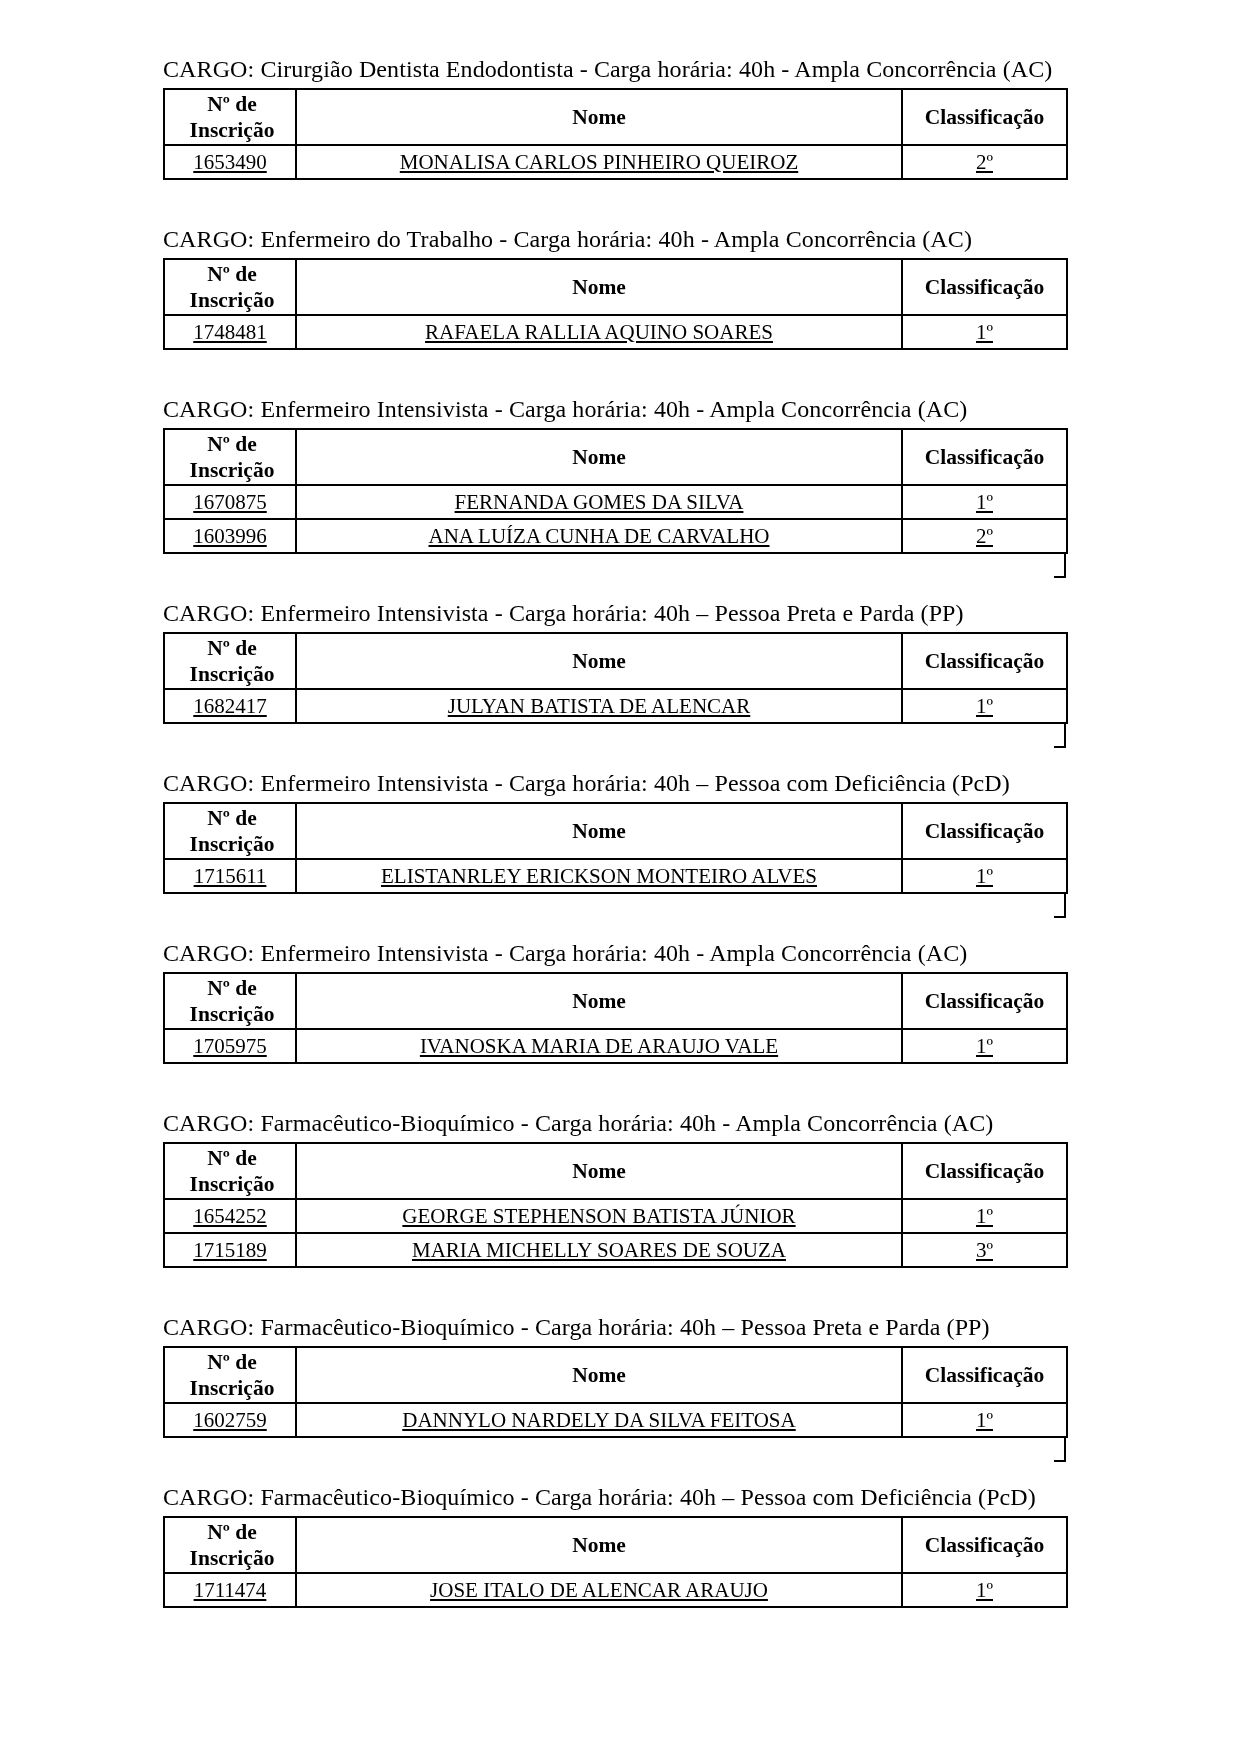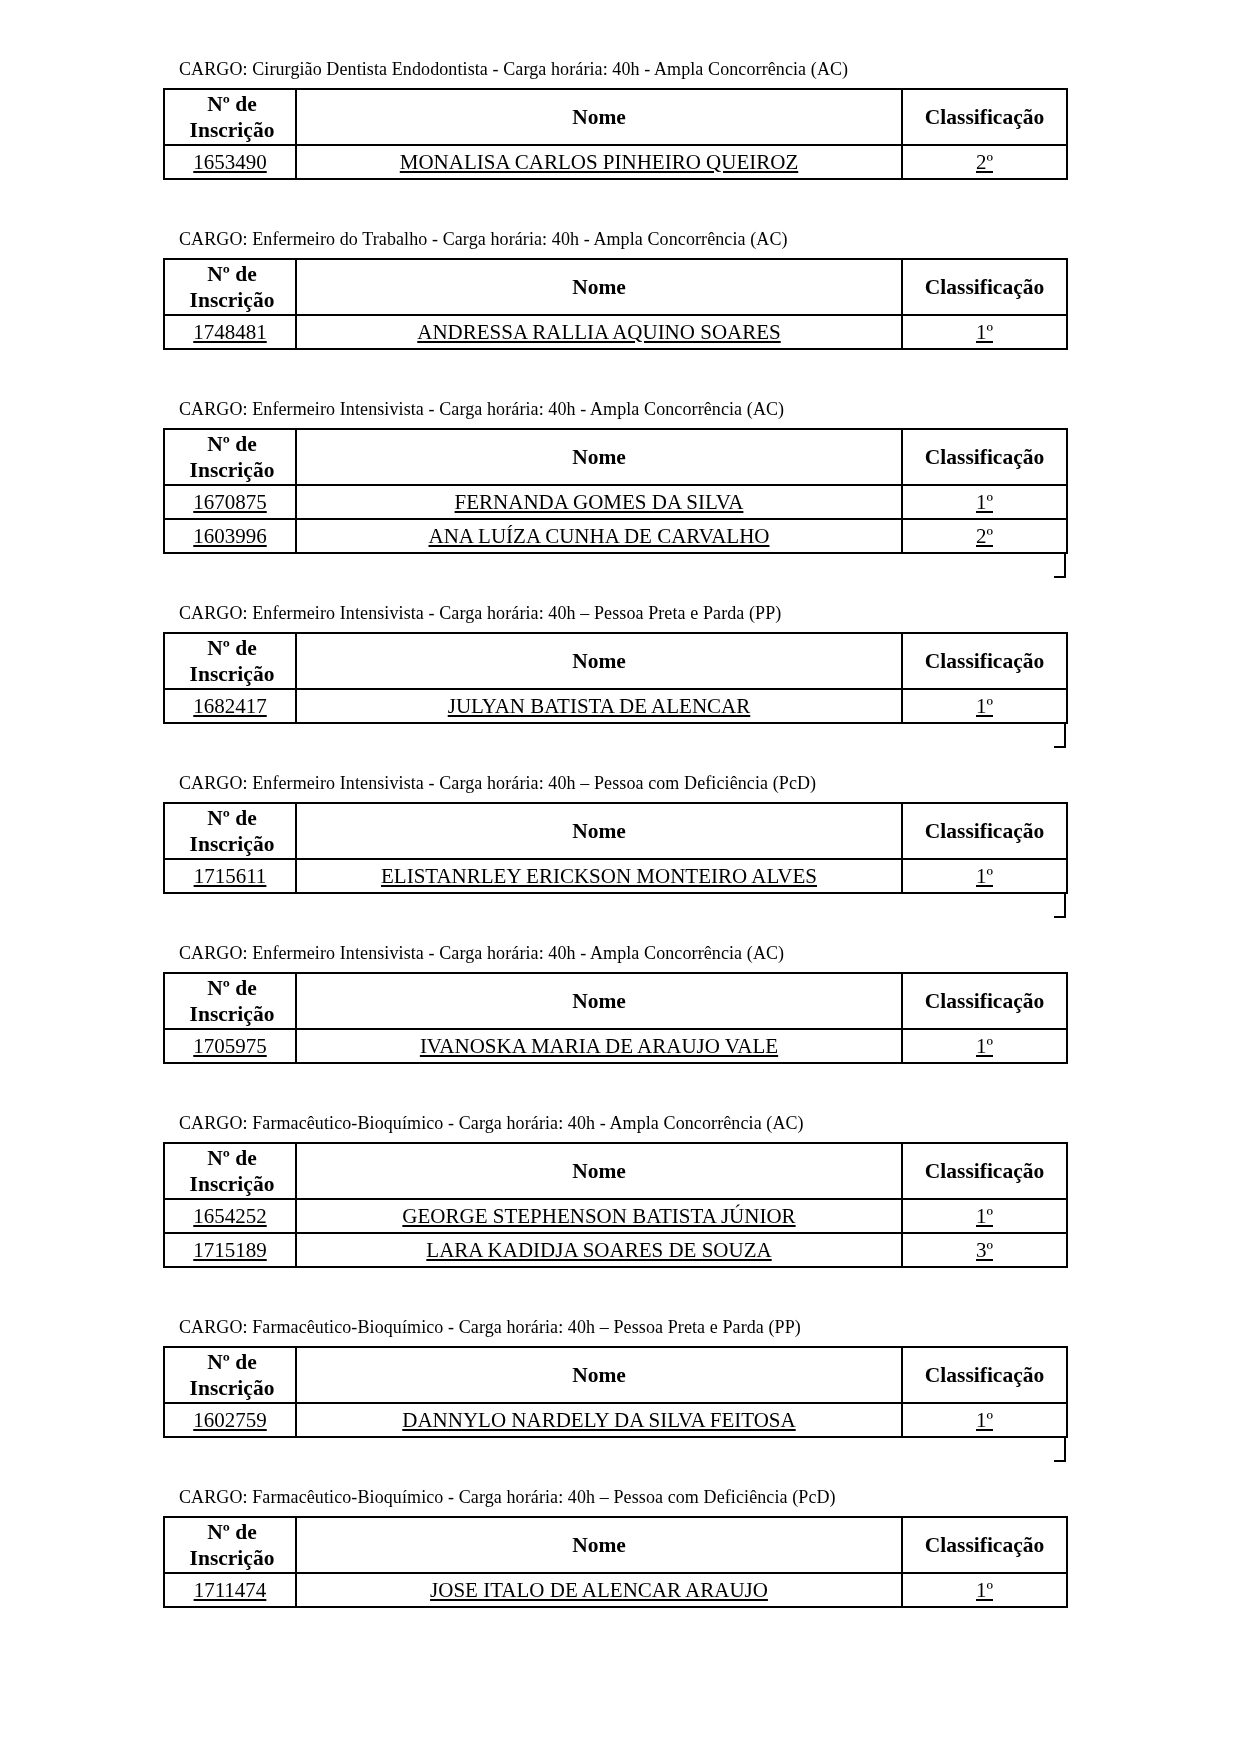--- a/index.html
+++ b/index.html
@@ -18,23 +18,23 @@
     box-sizing: border-box;
     width: 1241px;
     height: 1755px;
     padding: 56px 0 0 163px;
   }
   .cargo-section {
     width: 915px;
     margin: 0 0 46px 0;
   }
   .cargo-heading {
-    margin: 0 0 5px 16px;
+    margin: 0 0 5px 0;
     width: 915px;
-    font-size: 18px;
+    font-size: 24px;
     line-height: 27px;
     text-align: justify;
     letter-spacing: 0.1px;
   }
   .table-wrap {
     position: relative;
     width: 903px;
   }
   table.results-table {
     border-collapse: collapse;
@@ -126,21 +126,21 @@
         <thead>
           <tr>
             <th class="col-insc">Nº de Inscrição</th>
             <th class="col-nome">Nome</th>
             <th class="col-class">Classificação</th>
           </tr>
         </thead>
         <tbody>
   <tr class="result-row">
     <td>1748481</td>
-    <td>ANDRESSA RALLIA AQUINO SOARES</td>
+    <td>RAFAELA RALLIA AQUINO SOARES</td>
     <td>1º</td>
   </tr>
 </tbody>
       </table>
 
     </div>
   </section>
 
   <section class="cargo-section">
     <p class="cargo-heading">CARGO: Enfermeiro Intensivista - Carga horária: 40h - Ampla Concorrência (AC)</p>
@@ -280,21 +280,21 @@
         <tbody>
   <tr class="result-row">
     <td>1654252</td>
     <td>GEORGE STEPHENSON BATISTA JÚNIOR</td>
     <td>1º</td>
   </tr>
 
 
   <tr class="result-row">
     <td>1715189</td>
-    <td>LARA KADIDJA SOARES DE SOUZA</td>
+    <td>MARIA MICHELLY SOARES DE SOUZA</td>
     <td>3º</td>
   </tr>
 </tbody>
       </table>
 
     </div>
   </section>
 
   <section class="cargo-section">
     <p class="cargo-heading">CARGO: Farmacêutico-Bioquímico - Carga horária: 40h – Pessoa Preta e Parda (PP)</p>

